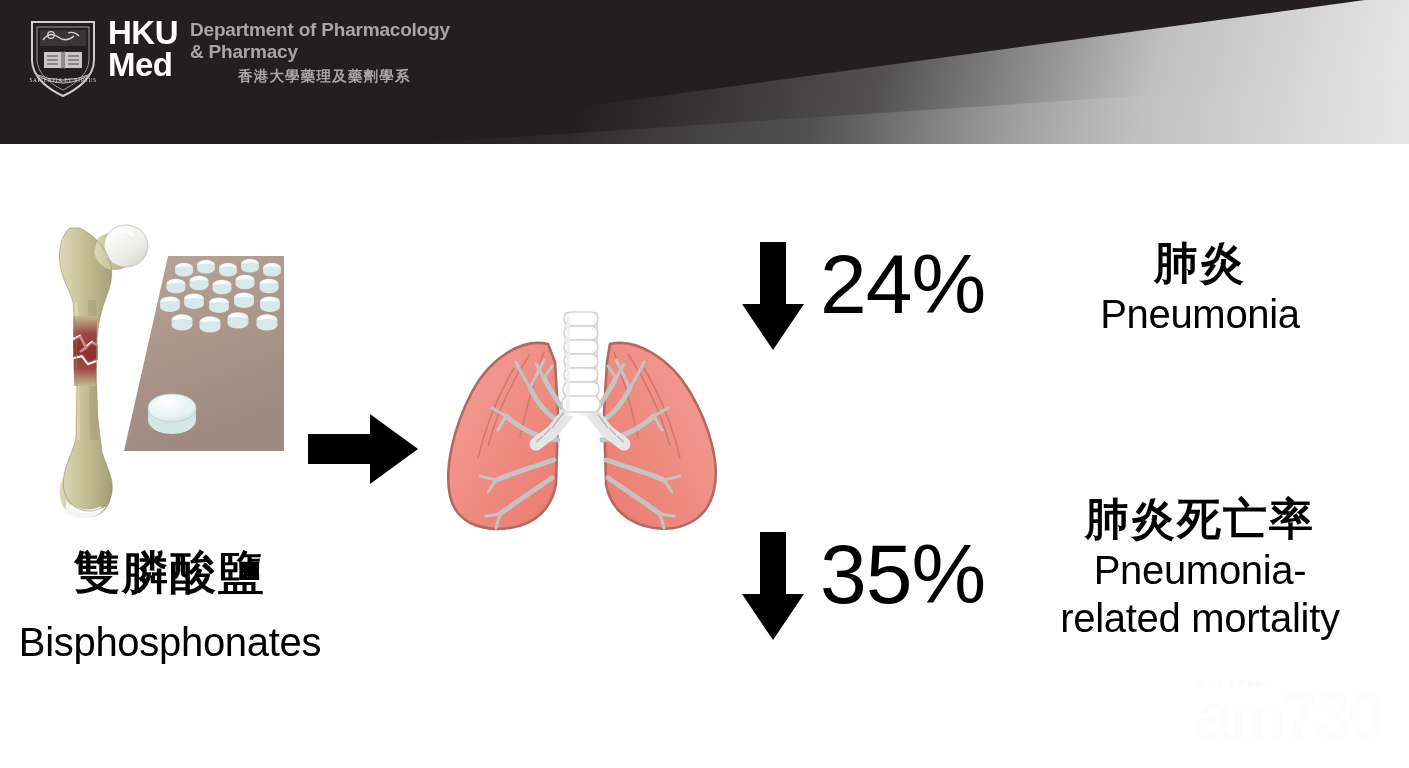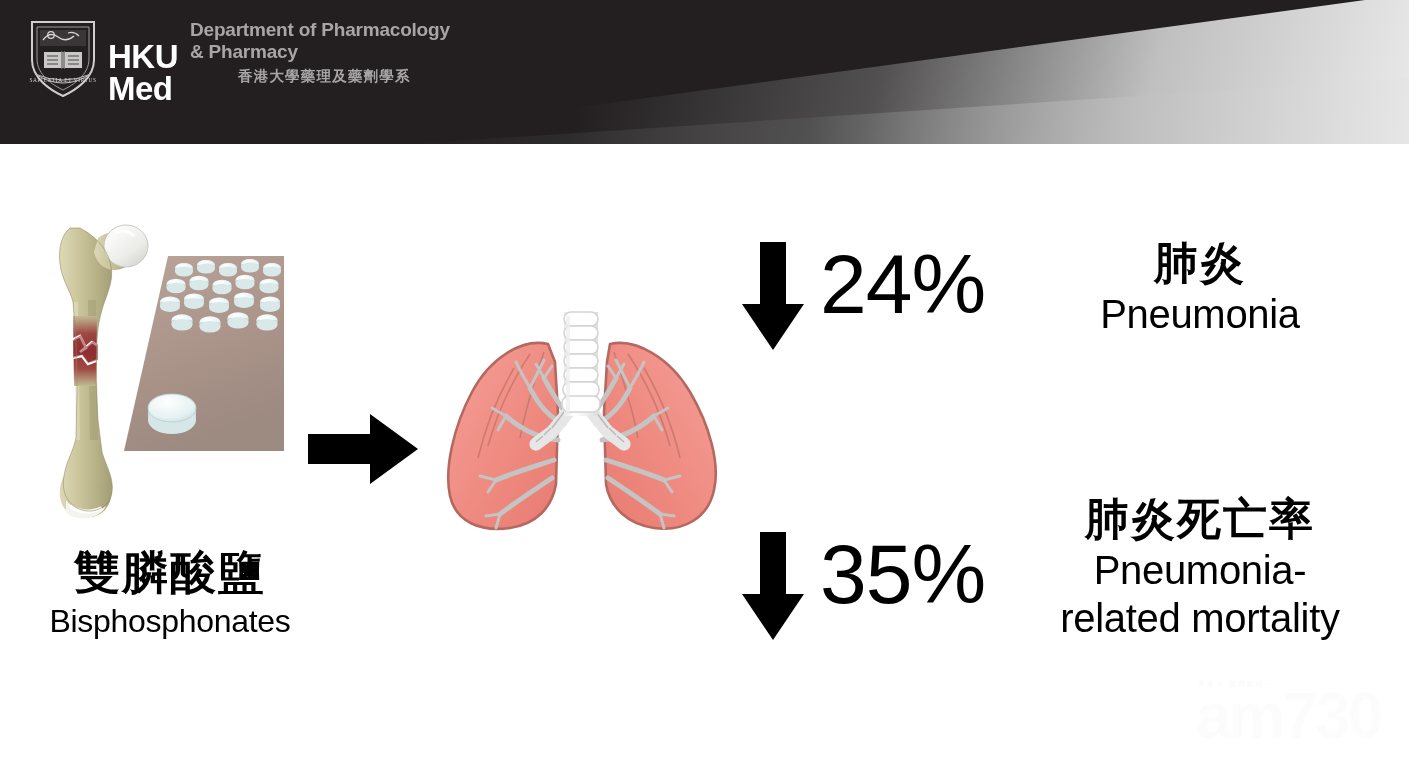--- a/index.html
+++ b/index.html
@@ -26,39 +26,39 @@
     position:absolute; right:0; bottom:0; width:1000px; height:70px;
     background:linear-gradient(95deg, rgba(35,31,32,0) 0%, rgba(90,90,90,.5) 40%,
                 rgba(190,190,190,.85) 72%, rgba(230,230,230,.95) 100%);
     clip-path:polygon(0% 100%, 100% 6%, 100% 100%);
     pointer-events:none;
   }
 
   #crest { position:absolute; left:24px; top:16px; width:78px; height:84px; }
   #logo-block { position:absolute; left:108px; top:17px; display:flex; gap:12px; }
   #hkumed { color:#ffffff; font-weight:bold; font-size:33px; line-height:0.97;
-            letter-spacing:-0.5px;margin-top:24px; }
+            letter-spacing:-0.5px; }
   #fac { padding-top:2px; }
   .fac-l1 { color:#ffffff; font-weight:bold; font-size:19px; line-height:1.18;
             letter-spacing:-0.2px; }
   .fac-l2, .fac-l3 { color:#a7a5a6; font-weight:bold; font-size:19px;
             line-height:1.18; letter-spacing:-0.2px; }
   .fac-cn { color:#a7a5a6; font-weight:bold; font-size:14.5px; line-height:1.5;
             letter-spacing:1.2px; padding-top:2px;margin-left:48px; }
 
   
   #bone-wrap { position:absolute; left:18px; top:182px; width:290px; height:360px; }
   #femur { position:absolute; left:22px; top:8px; width:110px; height:340px; }
   #pills-photo { position:absolute; left:106px; top:74px; width:160px; height:208px;
                  overflow:hidden; }
 
   #bis-label { position:absolute; left:0px; top:544px; width:340px; text-align:center;
                color:#000; }
   .cn-big { font-size:46px; font-weight:bold; line-height:1.26; letter-spacing:2px; }
-  .en-big { font-size:32px; line-height:1.2; letter-spacing:-0.3px; }
+  .en-big { font-size:40px; line-height:1.2; letter-spacing:-0.3px;margin-top:16px; }
 
   
   #big-arrow { position:absolute; left:308px; top:412px; width:110px; height:74px; }
 
   
   #lungs { position:absolute; left:418px; top:292px; width:330px; height:262px; }
 
   
   .stat { position:absolute; display:flex; align-items:flex-start; }
   #stat1 { left:742px; top:242px; }

